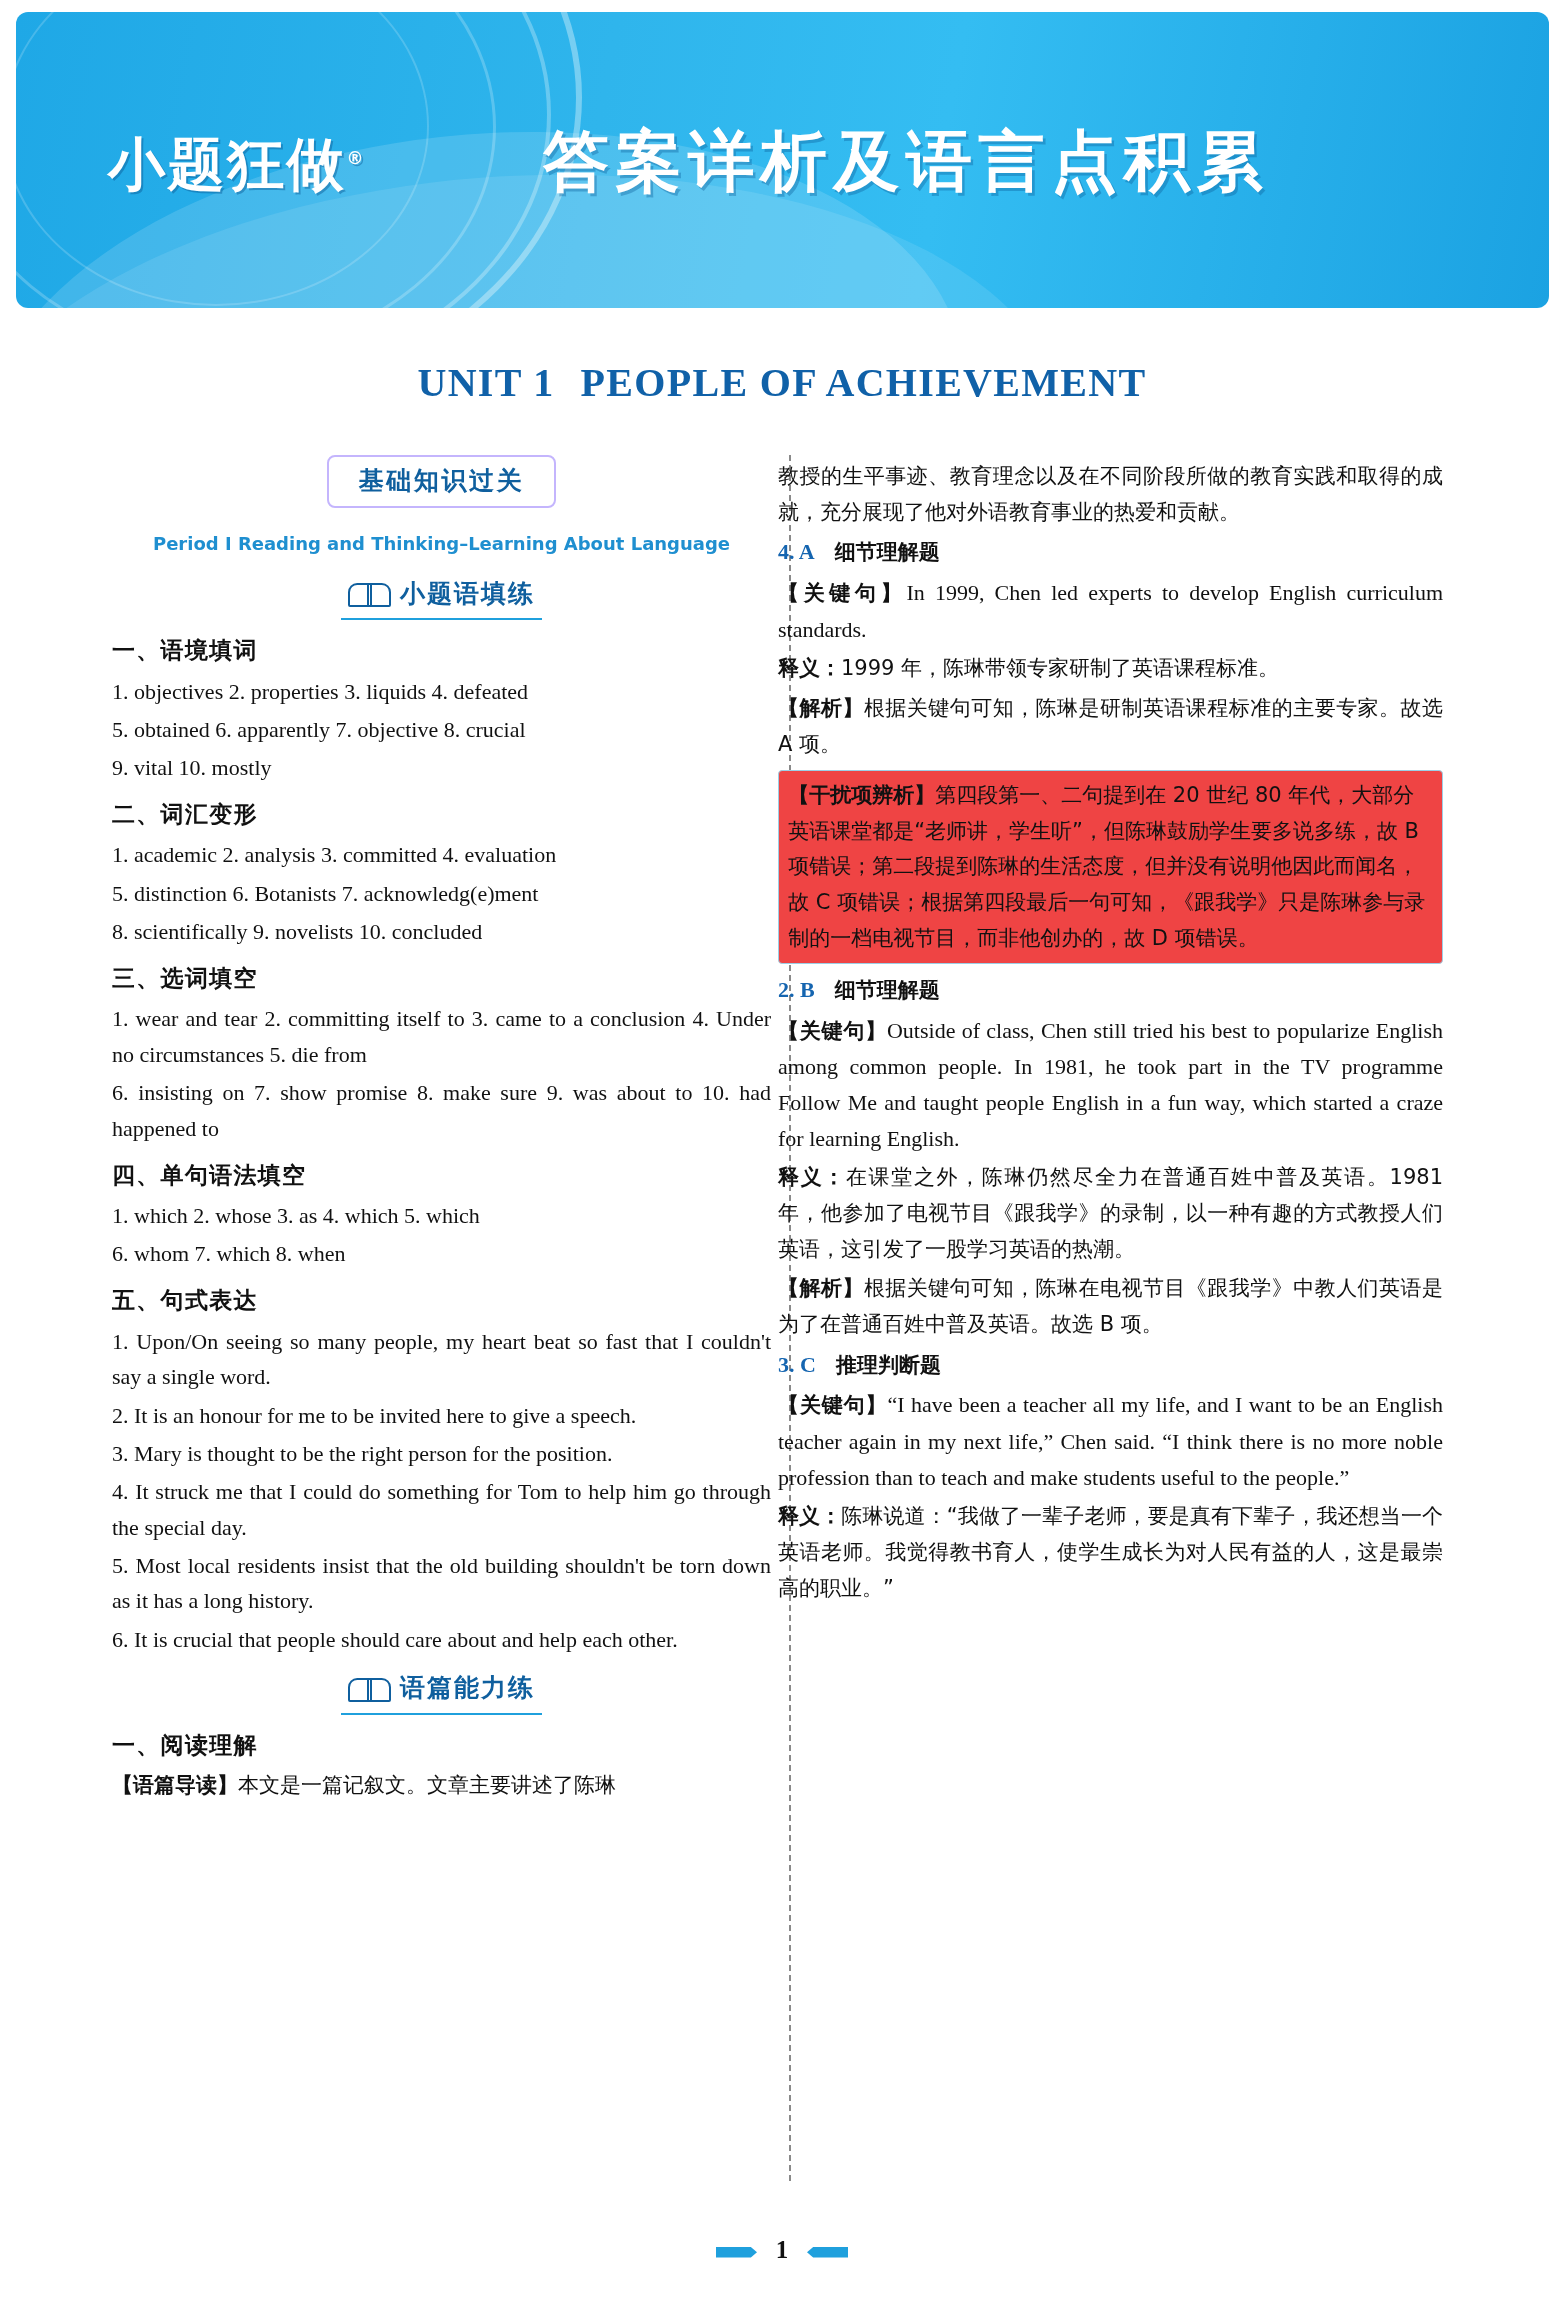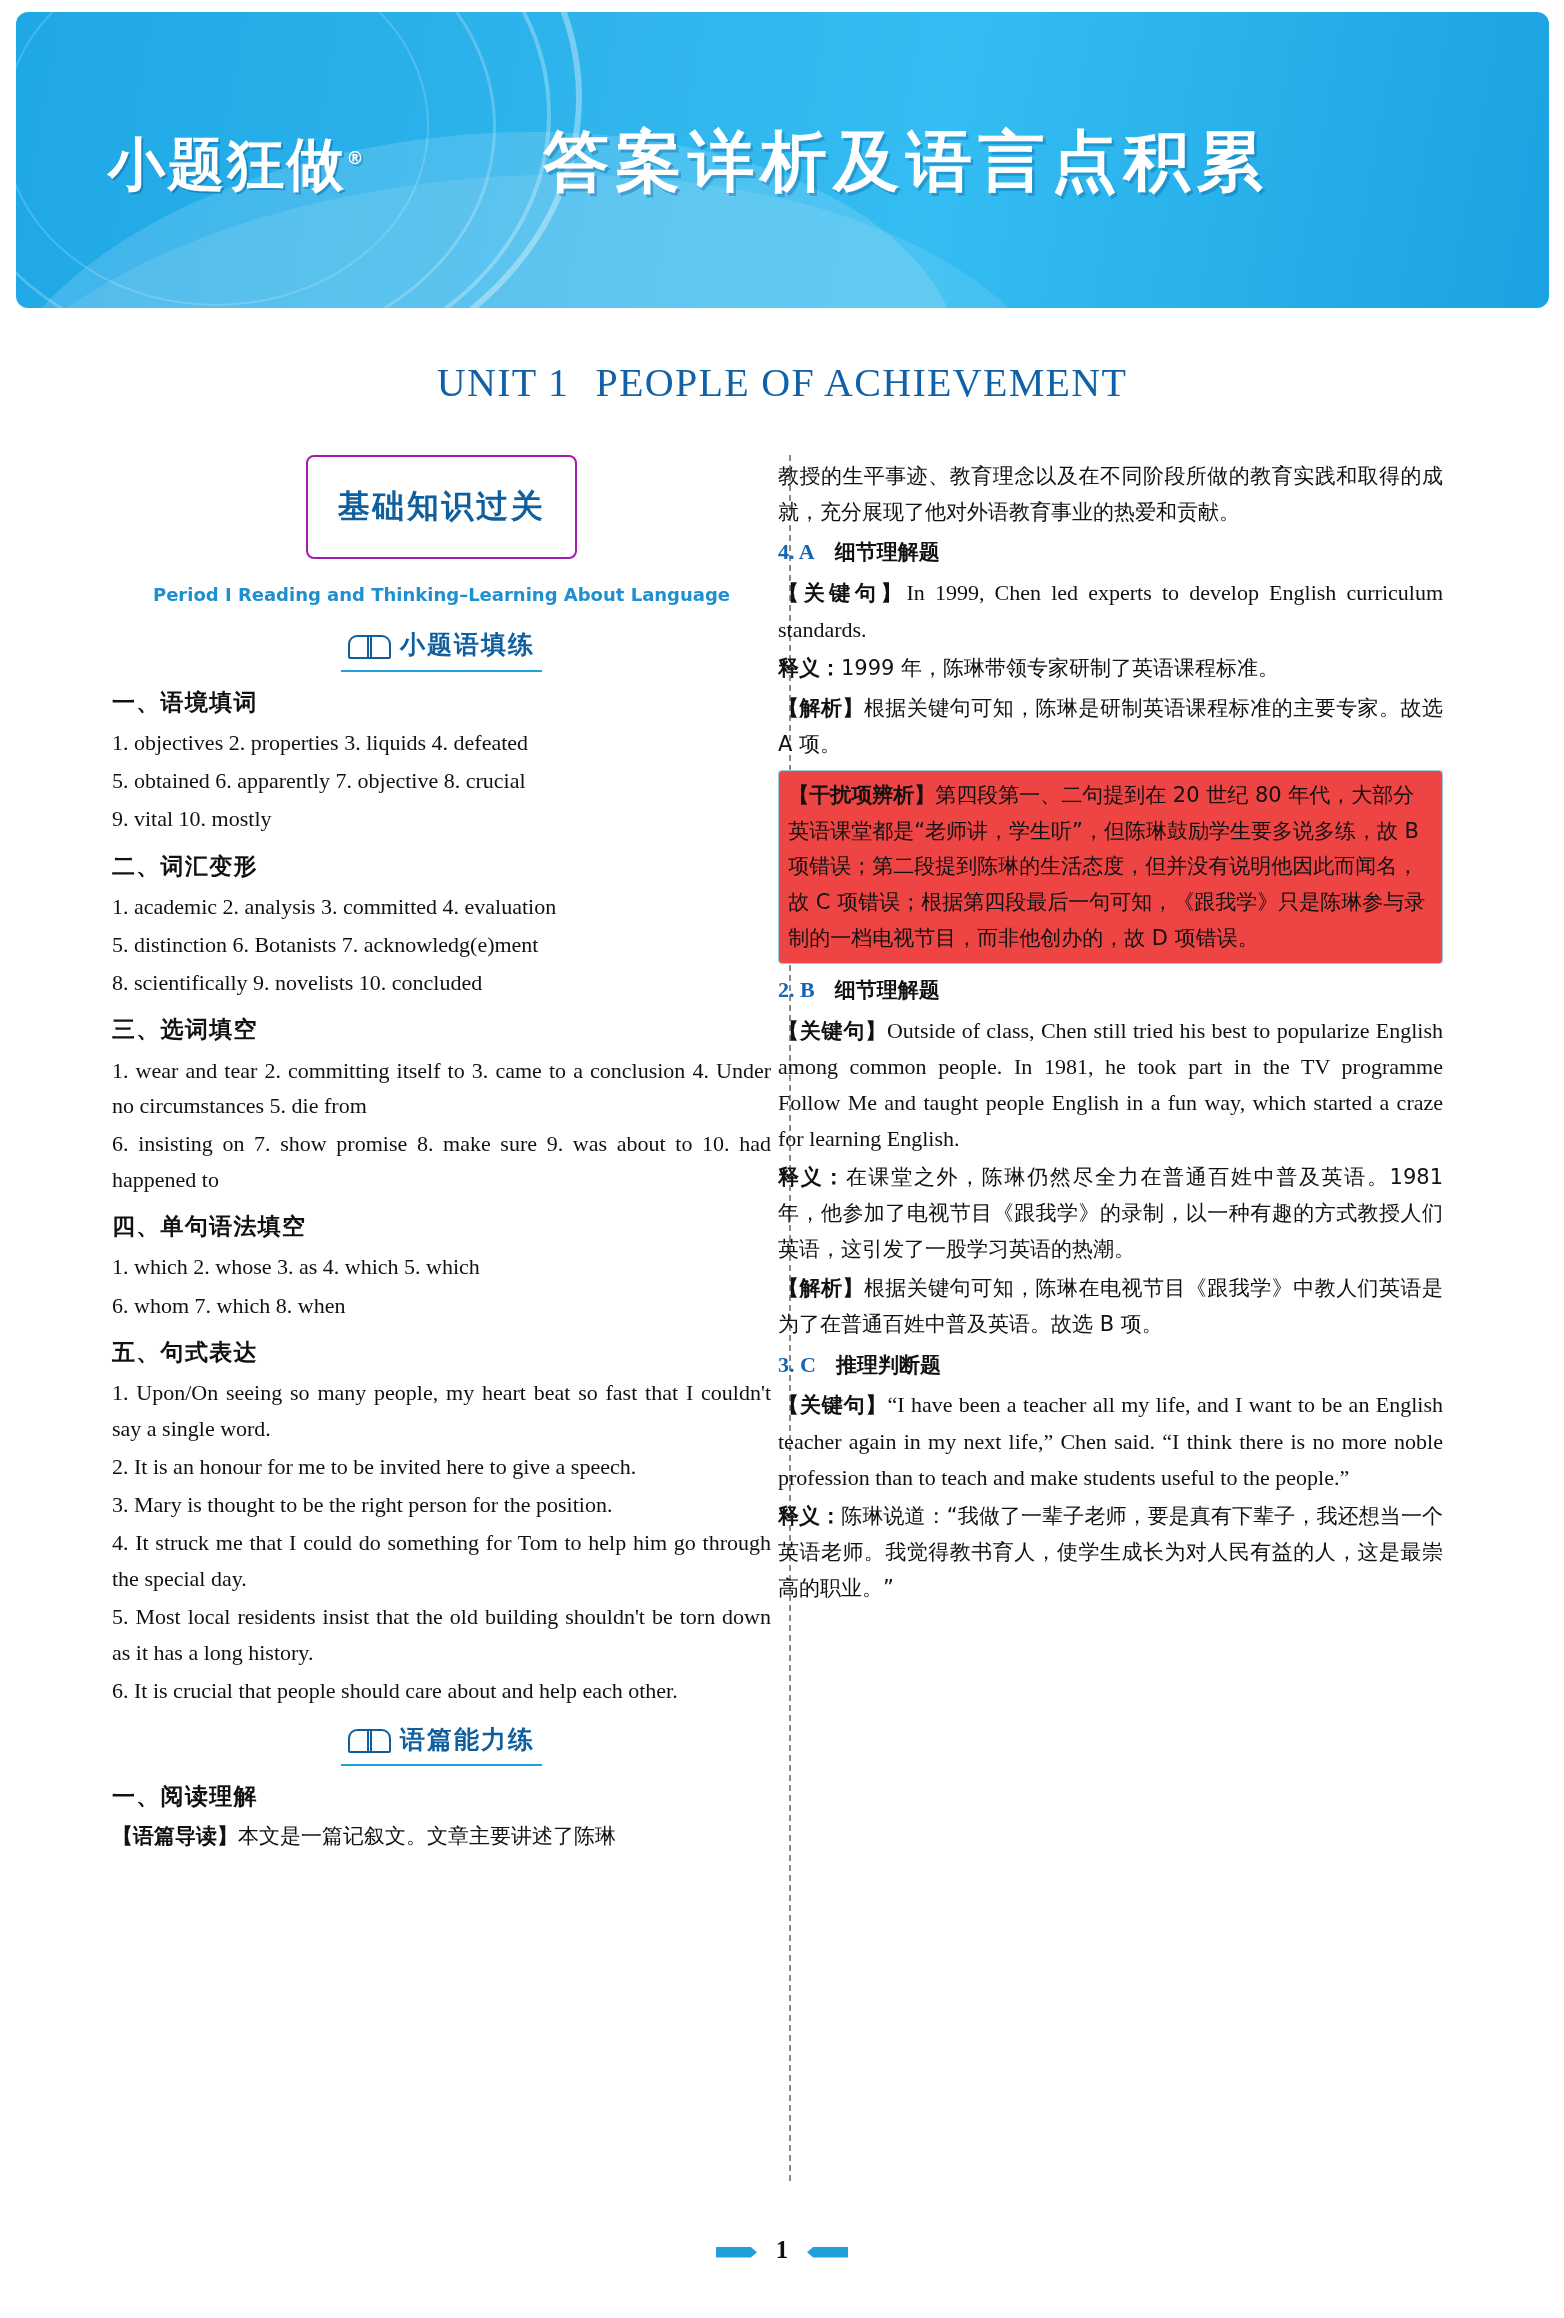--- a/index.html
+++ b/index.html
@@ -55,44 +55,44 @@
     font-weight:bold;font-size:66px;color:#ffffff;
     letter-spacing:6.6px;
     text-shadow:2.6px 2.6px 0 rgba(10,90,150,.35);
     white-space:nowrap;
   }
 
   
   .unit-title{
     position:absolute;top:359px;left:0;width:1564px;text-align:center;
     font-family:"Liberation Serif", serif;
-    font-weight:normal;font-size:40px;color:#1061a8;letter-spacing:1.3px;
+    font-weight:bold;font-size:40px;color:#1061a8;letter-spacing:1.3px;
   }
   .unit-title .sp{display:inline-block;width:26px;}
 
   
   .col{
     position:absolute;top:455px;
     font-size:22px;line-height:1.62;
   }
   .col-left{left:112px;width:659px;}
   .col-right{left:778px;width:665px;}
   .divider{
     position:absolute;left:789px;top:455px;width:0;height:1726px;
     border-left:2px dashed #8a8a8a;
   }
 
   
   .sec-box{
     display:inline-block;
-    border:2px solid #a21caf;
+    border:2px solid #c4b5fd;
     border-radius:8px;
-    padding:24px 30px;
-    font-family:"DejaVu Sans", sans-serif;
-    font-weight:bold;font-size:32px;color:#0f5f9e;
+    padding:4px 30px;
+    font-family:"DejaVu Sans", sans-serif;
+    font-weight:bold;font-size:25px;color:#0f5f9e;
     letter-spacing:2.6px;
     background:#fff;
   }
   .sec-box-wrap{text-align:center;margin-bottom:22.4px;}
 
   .period{
     text-align:center;
     font-family:"DejaVu Sans", sans-serif;
     font-weight:bold;font-size:18px;color:#1f8fd0;
     line-height:1.5;

